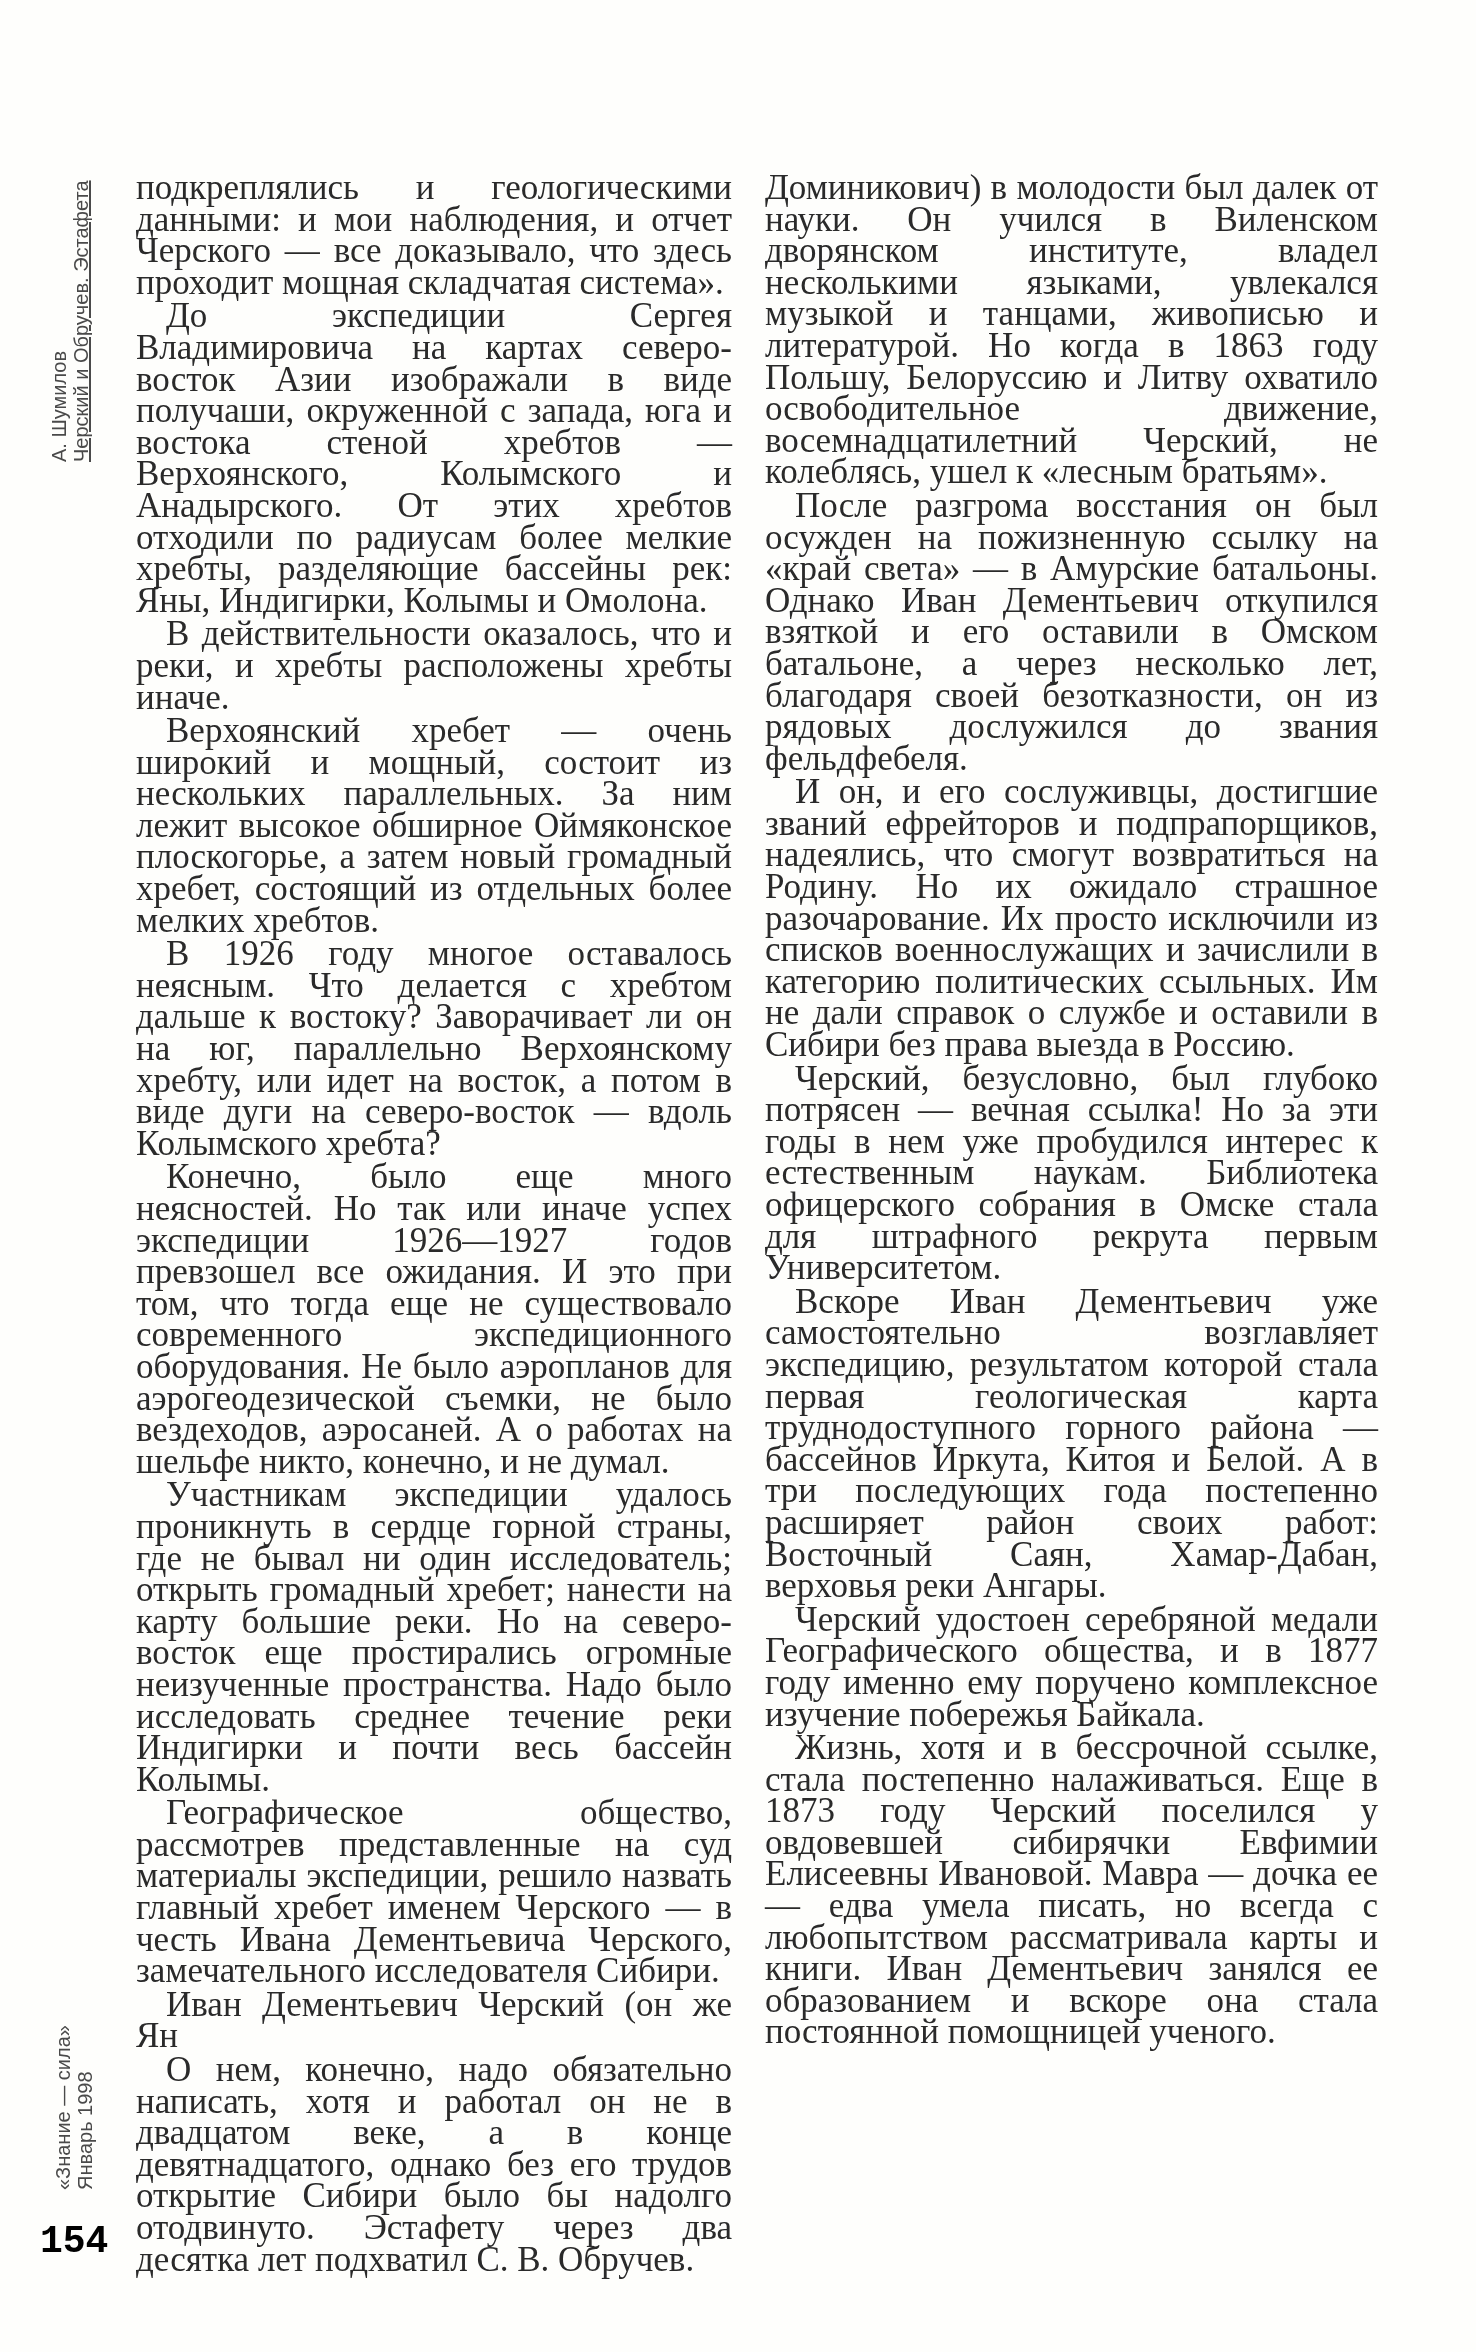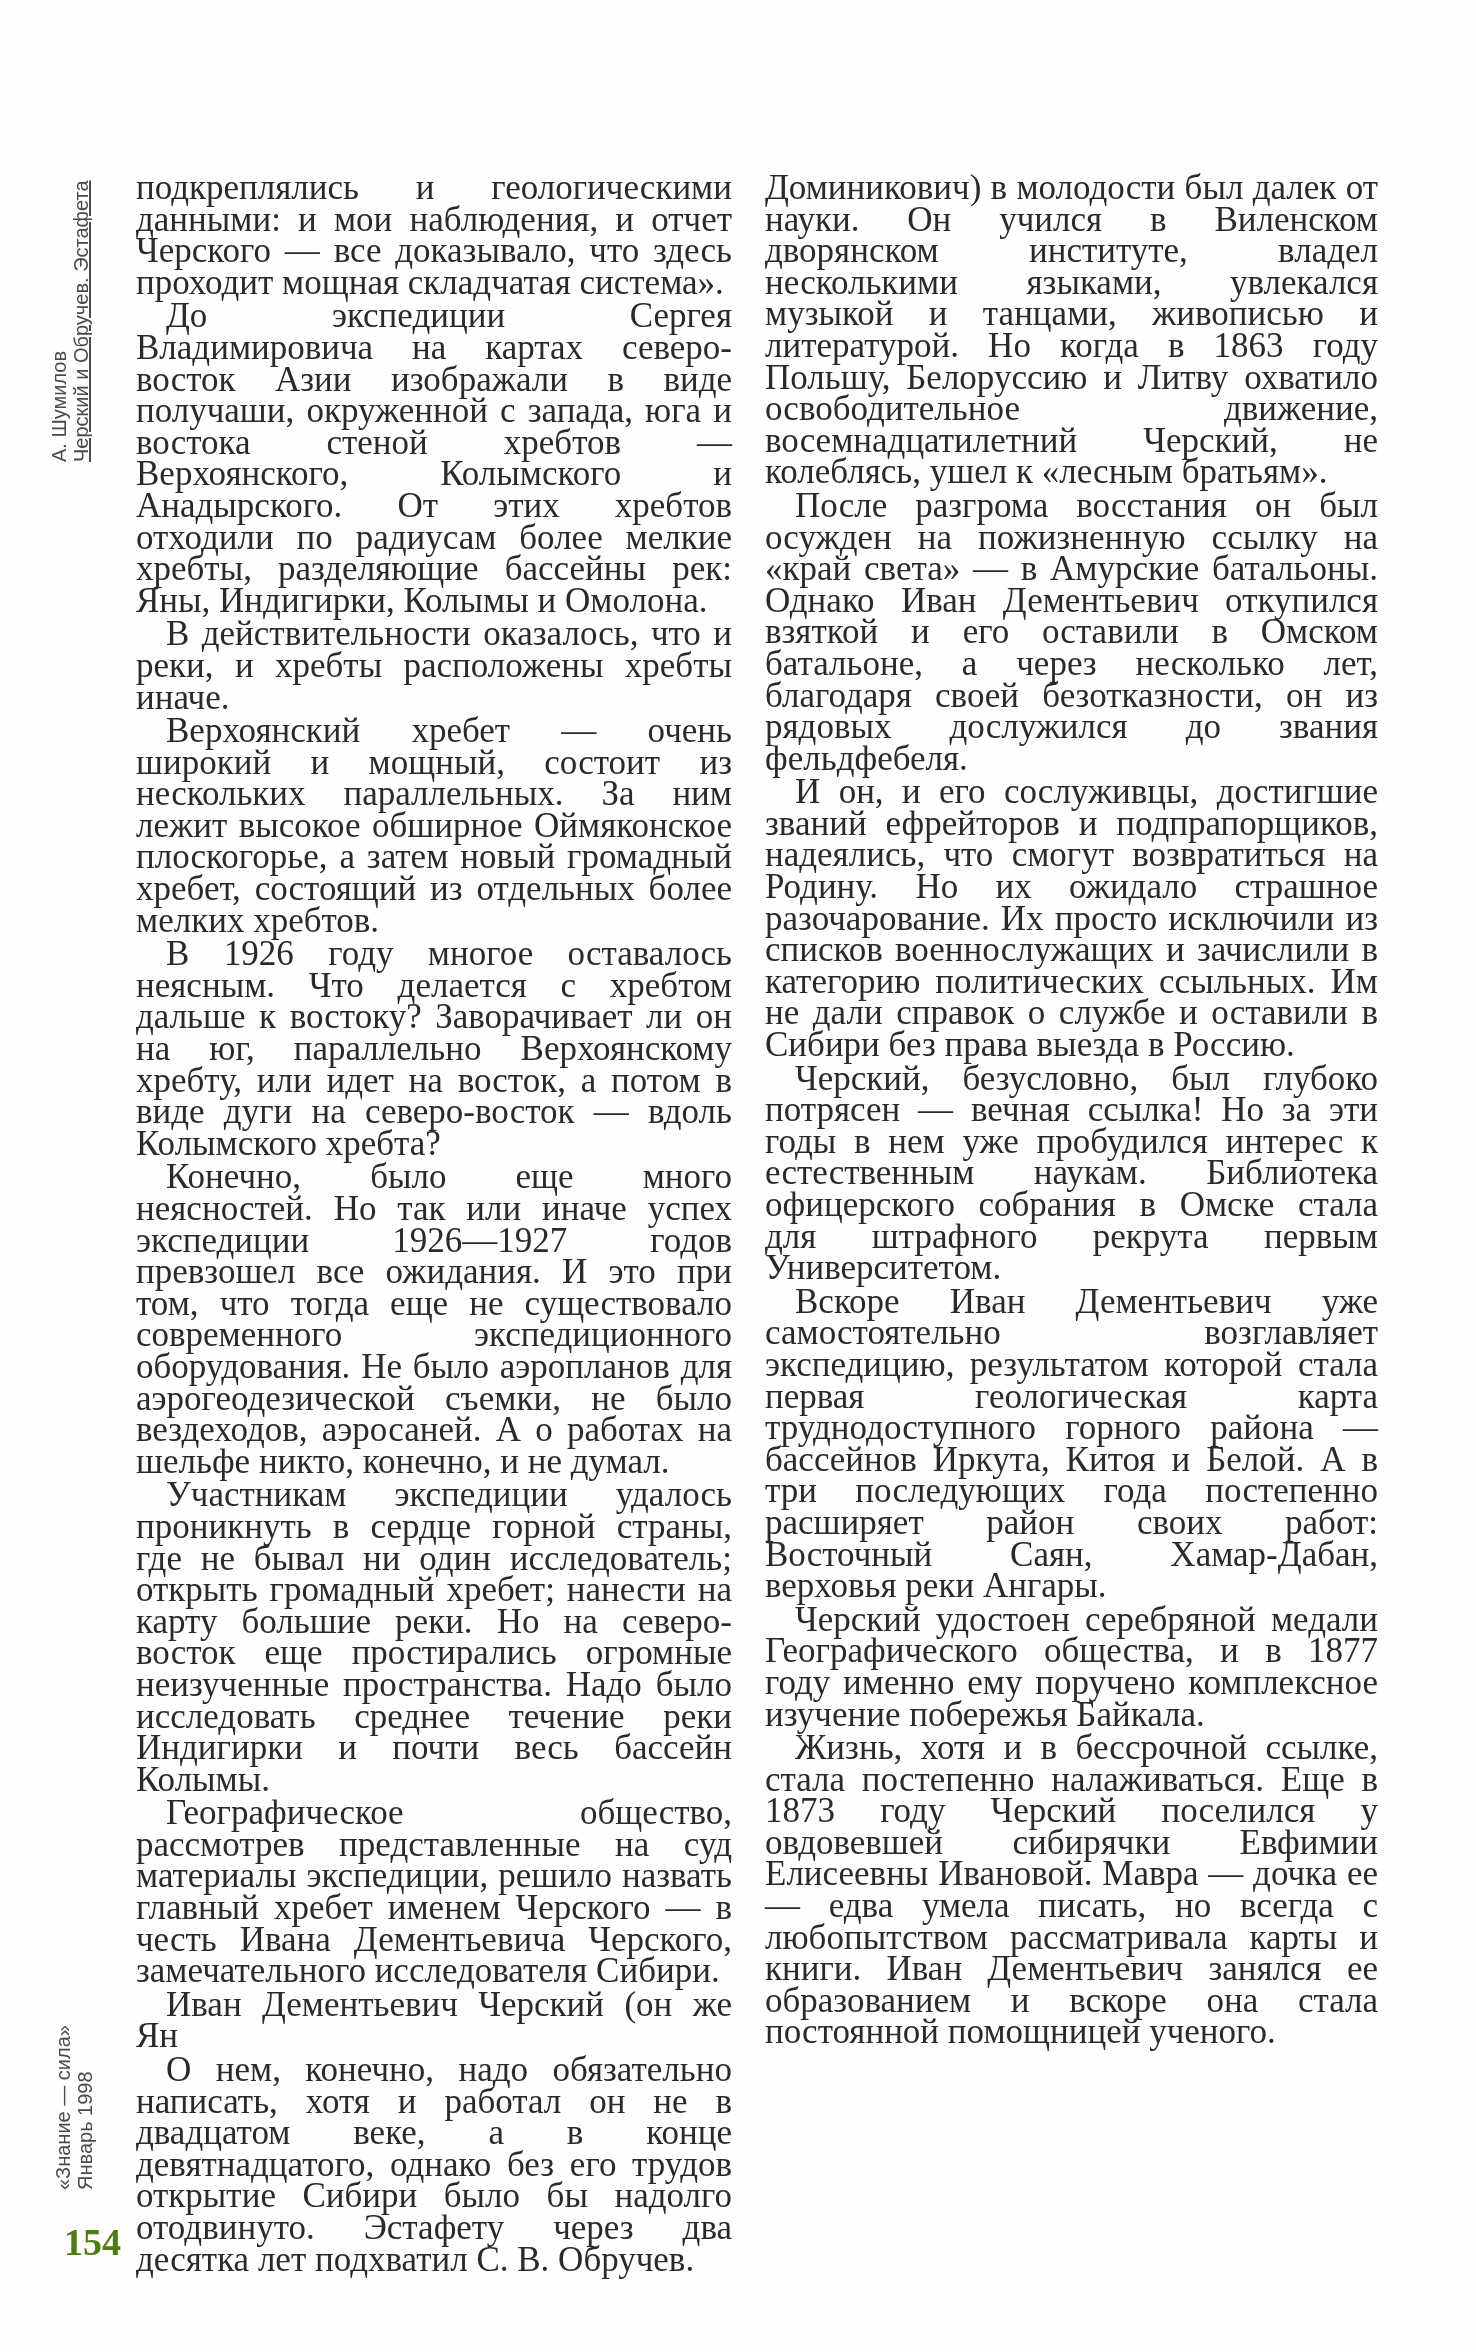--- a/index.html
+++ b/index.html
@@ -31,26 +31,26 @@
     line-height: 22px;
   }
   .v-author { left: 48px; top: 462px; }
   .v-title { left: 70px; top: 462px; text-decoration: underline; }
 
   .v-mag { left: 52px; top: 2190px; }
   .v-date { left: 74px; top: 2190px; }
 
   .page-number {
     position: absolute;
-    left: 64px;
+    left: 40px;
     top: 2220px;
-    font-family: Liberation Serif, serif;
+    font-family: Liberation Mono, monospace;
     font-weight: bold;
     font-size: 38px;
-    color: #4d7c0f;
+    color: #000000;
   }
 
   .column {
     position: absolute;
     top: 128px;
     font-size: 35px;
     line-height: 31.6px;
     text-align: justify;
     hyphens: manual;
     margin-top: 44px;

